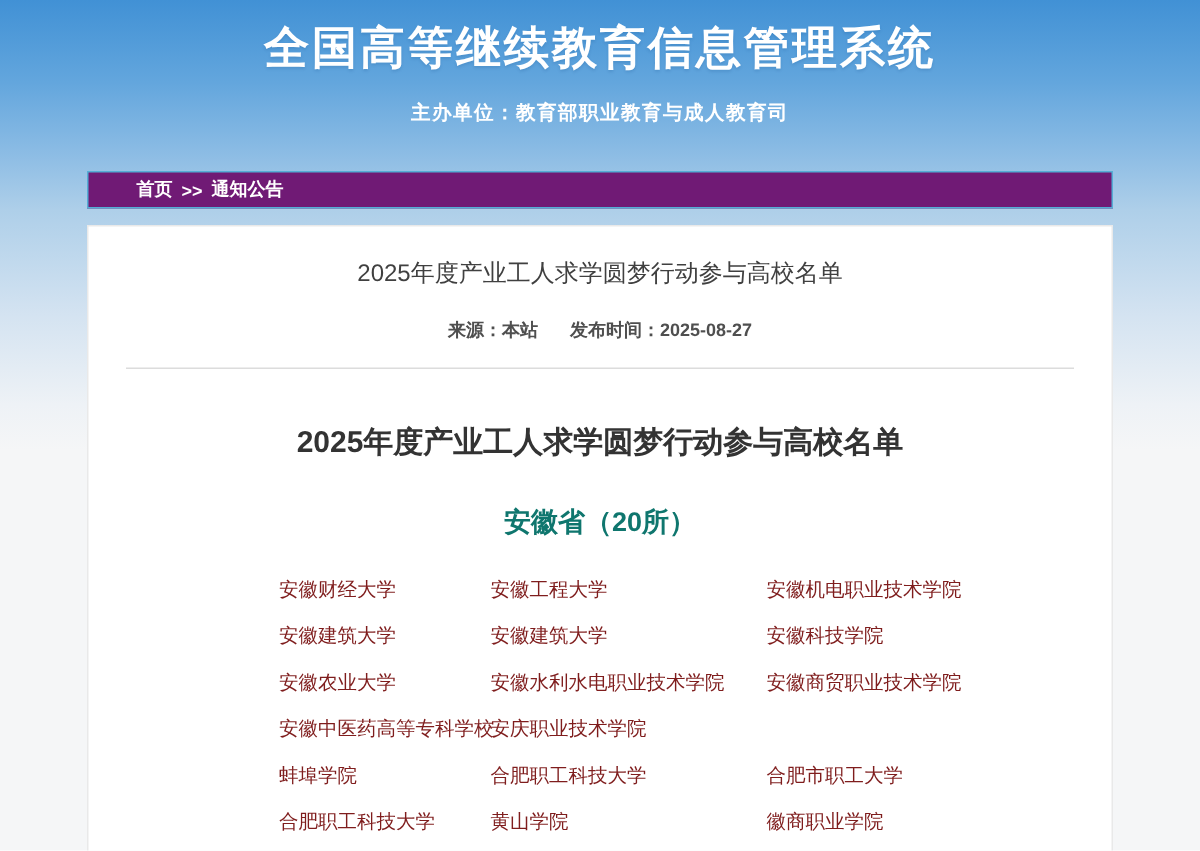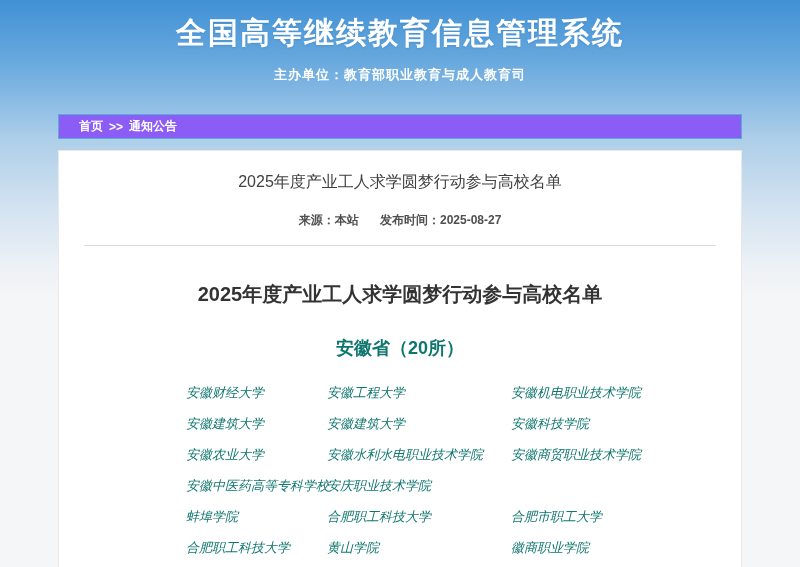--- a/index.html
+++ b/index.html
@@ -21,24 +21,24 @@
     font-family: Liberation Serif, serif;
   }
   .site-subtitle {
     color: #ffffff; font-size: 13px; font-weight: 600;
     margin-top: 16px; letter-spacing: 1px;
   }
 
   
   .breadcrumb-bar {
     position: absolute; left: 58px; top: 114px; width: 684px; height: 25px;
-    background: #8b5cf6;
+    background: #701a75;
     border: 1px solid #55aed6;
     display: flex; align-items: center;
-    padding-left: 20px;
+    padding-left: 32px;
     color: #ffffff; font-size: 12px; font-weight: bold; text-align: right;
   }
   .breadcrumb-bar a { color: #ffffff; text-decoration: none; cursor: pointer; }
   .crumb-sep { margin: 0 6px; }
 
   
   .content-card {
     position: absolute; left: 58px; top: 150px; width: 684px; height: 460px;
     background: #ffffff;
     border: 1px solid #e9e9e9;
@@ -67,21 +67,21 @@
   .school-list {
     margin-top: 17px;
     padding-left: 127px; padding-right: 20px;
   }
   .school-row {
     display: grid;
     grid-template-columns: 141px 184px auto;
     line-height: 31px; height: 31px;
   }
   .school {
-    font-size: 13px; color: #0f766e; white-space: nowrap; font-style: italic;
+    font-size: 13px; color: #7f1d1d; white-space: nowrap;
   }
 </style>
 </head>
 <body>
 
 <header class="site-header">
   <div class="site-title">全国高等继续教育信息管理系统</div>
   <div class="site-subtitle">主办单位：教育部职业教育与成人教育司</div>
 </header>
 

